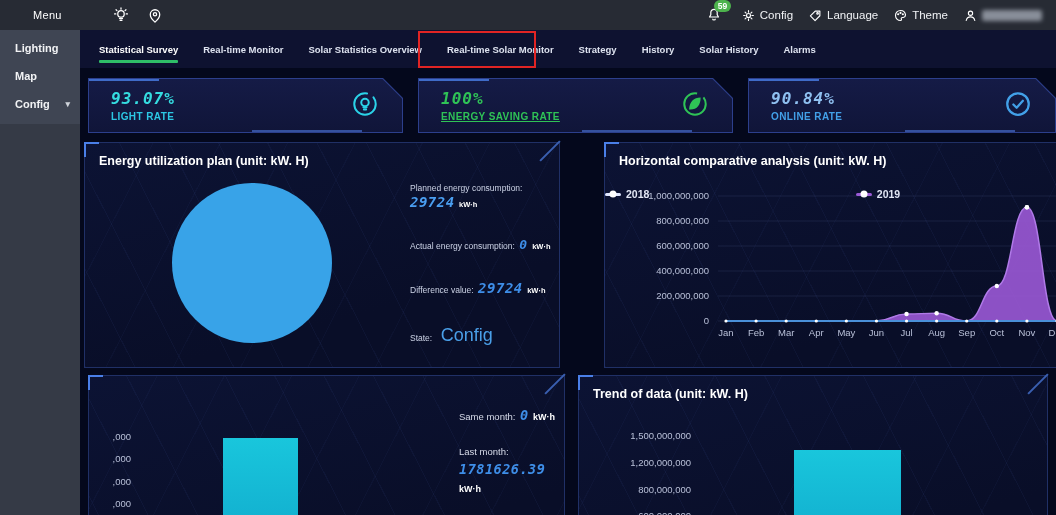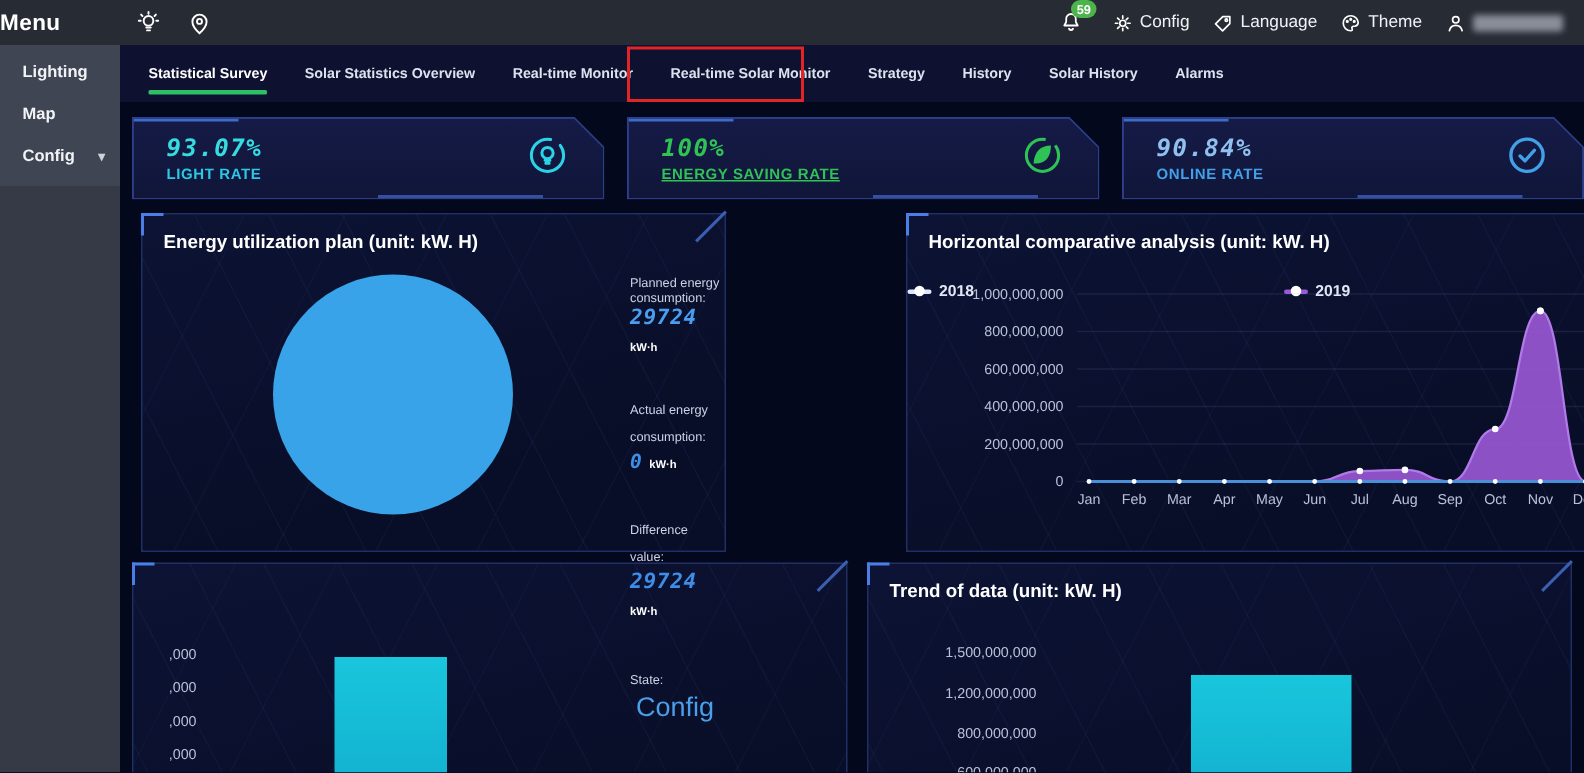--- a/index.html
+++ b/index.html
@@ -3,21 +3,21 @@
 <meta charset="utf-8">
 <style>
   * { margin:0; padding:0; box-sizing:border-box; }
   html,body { width:1056px; height:515px; overflow:hidden; background:#04081c;
     font-family:"Liberation Sans", sans-serif; }
   #app { position:relative; width:1056px; height:515px; overflow:hidden; background:#04081c; }
 
   
   .topbar { position:absolute; left:0; top:0; width:1056px; height:30px; background:#272b34;
     display:flex; align-items:center; color:#fff; z-index:30; }
-  .menu-label { font-size:15px; font-weight:bold; letter-spacing:.3px; }
+  .menu-label { margin-left:33px; font-size:11px; font-weight:normal; letter-spacing:.3px; }
   .topbar-left-icons { display:flex; align-items:center; gap:16px; margin-left:50px; }
   .tb-icon { display:inline-flex; align-items:center; justify-content:center; cursor:pointer; }
   .topbar-spacer { flex:1; }
   .topbar-right { display:flex; align-items:center; gap:15px; margin-right:14px; font-size:11.5px; }
   .tb-item { display:flex; align-items:center; gap:4px; cursor:pointer; color:#f0f2f5; }
   .bell-wrap { position:relative; margin-right:4px; }
   .badge { position:absolute; top:-7px; right:-9px; background:#4db34d; color:#fff;
     font-size:8.5px; font-weight:bold; border-radius:8px; padding:1px 3.5px; line-height:10px; }
   .user-blur { width:60px; height:11px; background:#9aa0ab; border-radius:2px; filter:blur(2px); opacity:.85; }
 
@@ -59,21 +59,21 @@
     border:1px solid #203066; }
   .panel::before { content:''; position:absolute; inset:0; pointer-events:none;
     background:repeating-linear-gradient(63deg, rgba(88,120,220,0.06) 0px, rgba(88,120,220,0.06) 1px, transparent 1px, transparent 44px),
                repeating-linear-gradient(117deg, rgba(88,120,220,0.045) 0px, rgba(88,120,220,0.045) 1px, transparent 1px, transparent 60px); }
   .corner-tl { position:absolute; left:-1px; top:-1px; width:15px; height:15px;
     border-left:2px solid #4a7fe8; border-top:2px solid #4a7fe8; z-index:3; }
   .corner-tr { position:absolute; right:-5px; top:7px; width:28px; height:2px;
     background:#3a5fb0; transform:rotate(-45deg); z-index:3; }
   .panel-title { position:relative; z-index:2; color:#fff; font-size:12.5px; font-weight:bold;
     padding:11px 0 0 14px; }
-  #panel-a { left:94px; top:142px; width:390px; height:226px; }
+  #panel-a { left:84px; top:142px; width:476px; height:226px; }
   #panel-b { left:604px; top:142px; width:548px; height:226px; }
   #panel-c { left:88px; top:375px; width:477px; height:220px; }
   #panel-d { left:578px; top:375px; width:470px; height:220px; }
 
   
   .pie { position:absolute; left:87px; top:40px; width:160px; height:160px; border-radius:50%;
     background:#38a3e8; z-index:2; }
   .stats-a { position:absolute; left:325px; top:40px; z-index:2; }
   .stat-label { color:#ccd3e6; font-size:8.5px; }
   .digital { font-family:"DejaVu Sans Mono", monospace; font-style:italic; font-weight:bold;
@@ -185,22 +185,22 @@
       </div>
       <div class="side-item">
         <span>Config</span>
         <span class="caret">▾</span>
       </div>
     </div>
   </div>
 
   <div class="tabbar">
     <div class="tab active">Statistical Survey</div>
+    <div class="tab">Real-time Monitor</div>
     <div class="tab">Solar Statistics Overview</div>
-    <div class="tab">Real-time Monitor</div>
     <div class="tab">Real-time Solar Monitor</div>
     <div class="tab">Strategy</div>
     <div class="tab">History</div>
     <div class="tab">Solar History</div>
     <div class="tab">Alarms</div>
   </div>
   <div class="highlight-box"></div>
 
   <div class="kpi" style="left:88px;width:315px;">
     <div class="kpi-border"></div>
@@ -356,20 +356,38 @@
   </div>
 
   <div class="panel" id="panel-c">
     <div class="corner-tl"></div>
       <div class="corner-tr"></div>
     <div class="ylab ylab-c" style="top:55px;">,000</div>
     <div class="ylab ylab-c" style="top:77px;">,000</div>
     <div class="ylab ylab-c" style="top:100px;">,000</div>
     <div class="ylab ylab-c" style="top:122px;">,000</div>
     <div class="bar" id="ov-bar" style="background: linear-gradient(rgb(25, 198, 220), rgb(13, 159, 198));"></div>
+    <div class="stats-c">
+      <div class="stat-row">
+        <span class="stat-label">Same month:</span>
+        <span class="digital">0</span>
+        <span class="unit" style="font-size:9px;">kW·h</span>
+      </div>
+      <div class="stat-row" style="margin-top:22px;">
+        <div class="stat-label">Last month:</div>
+        <div style="margin-top:3px;">
+          <span class="digital">1781626.39</span>
+          <span class="unit" style="font-size:9px;">kW·h</span>
+        </div>
+      </div>
+      <div class="stat-row" style="margin-top:18px;">
+        
+        
+      </div>
+    </div>
   </div>
 
   <div class="panel" id="panel-d">
     <div class="corner-tl"></div>
       <div class="corner-tr"></div>
     <div class="panel-title">Trend of data (unit: kW. H)</div>
     <div class="ylab ylab-d" style="top:54px;">1,500,000,000</div>
     <div class="ylab ylab-d" style="top:81px;">1,200,000,000</div>
     <div class="ylab ylab-d" style="top:108px;">800,000,000</div>
     <div class="ylab ylab-d" style="top:134px;">600,000,000</div>

